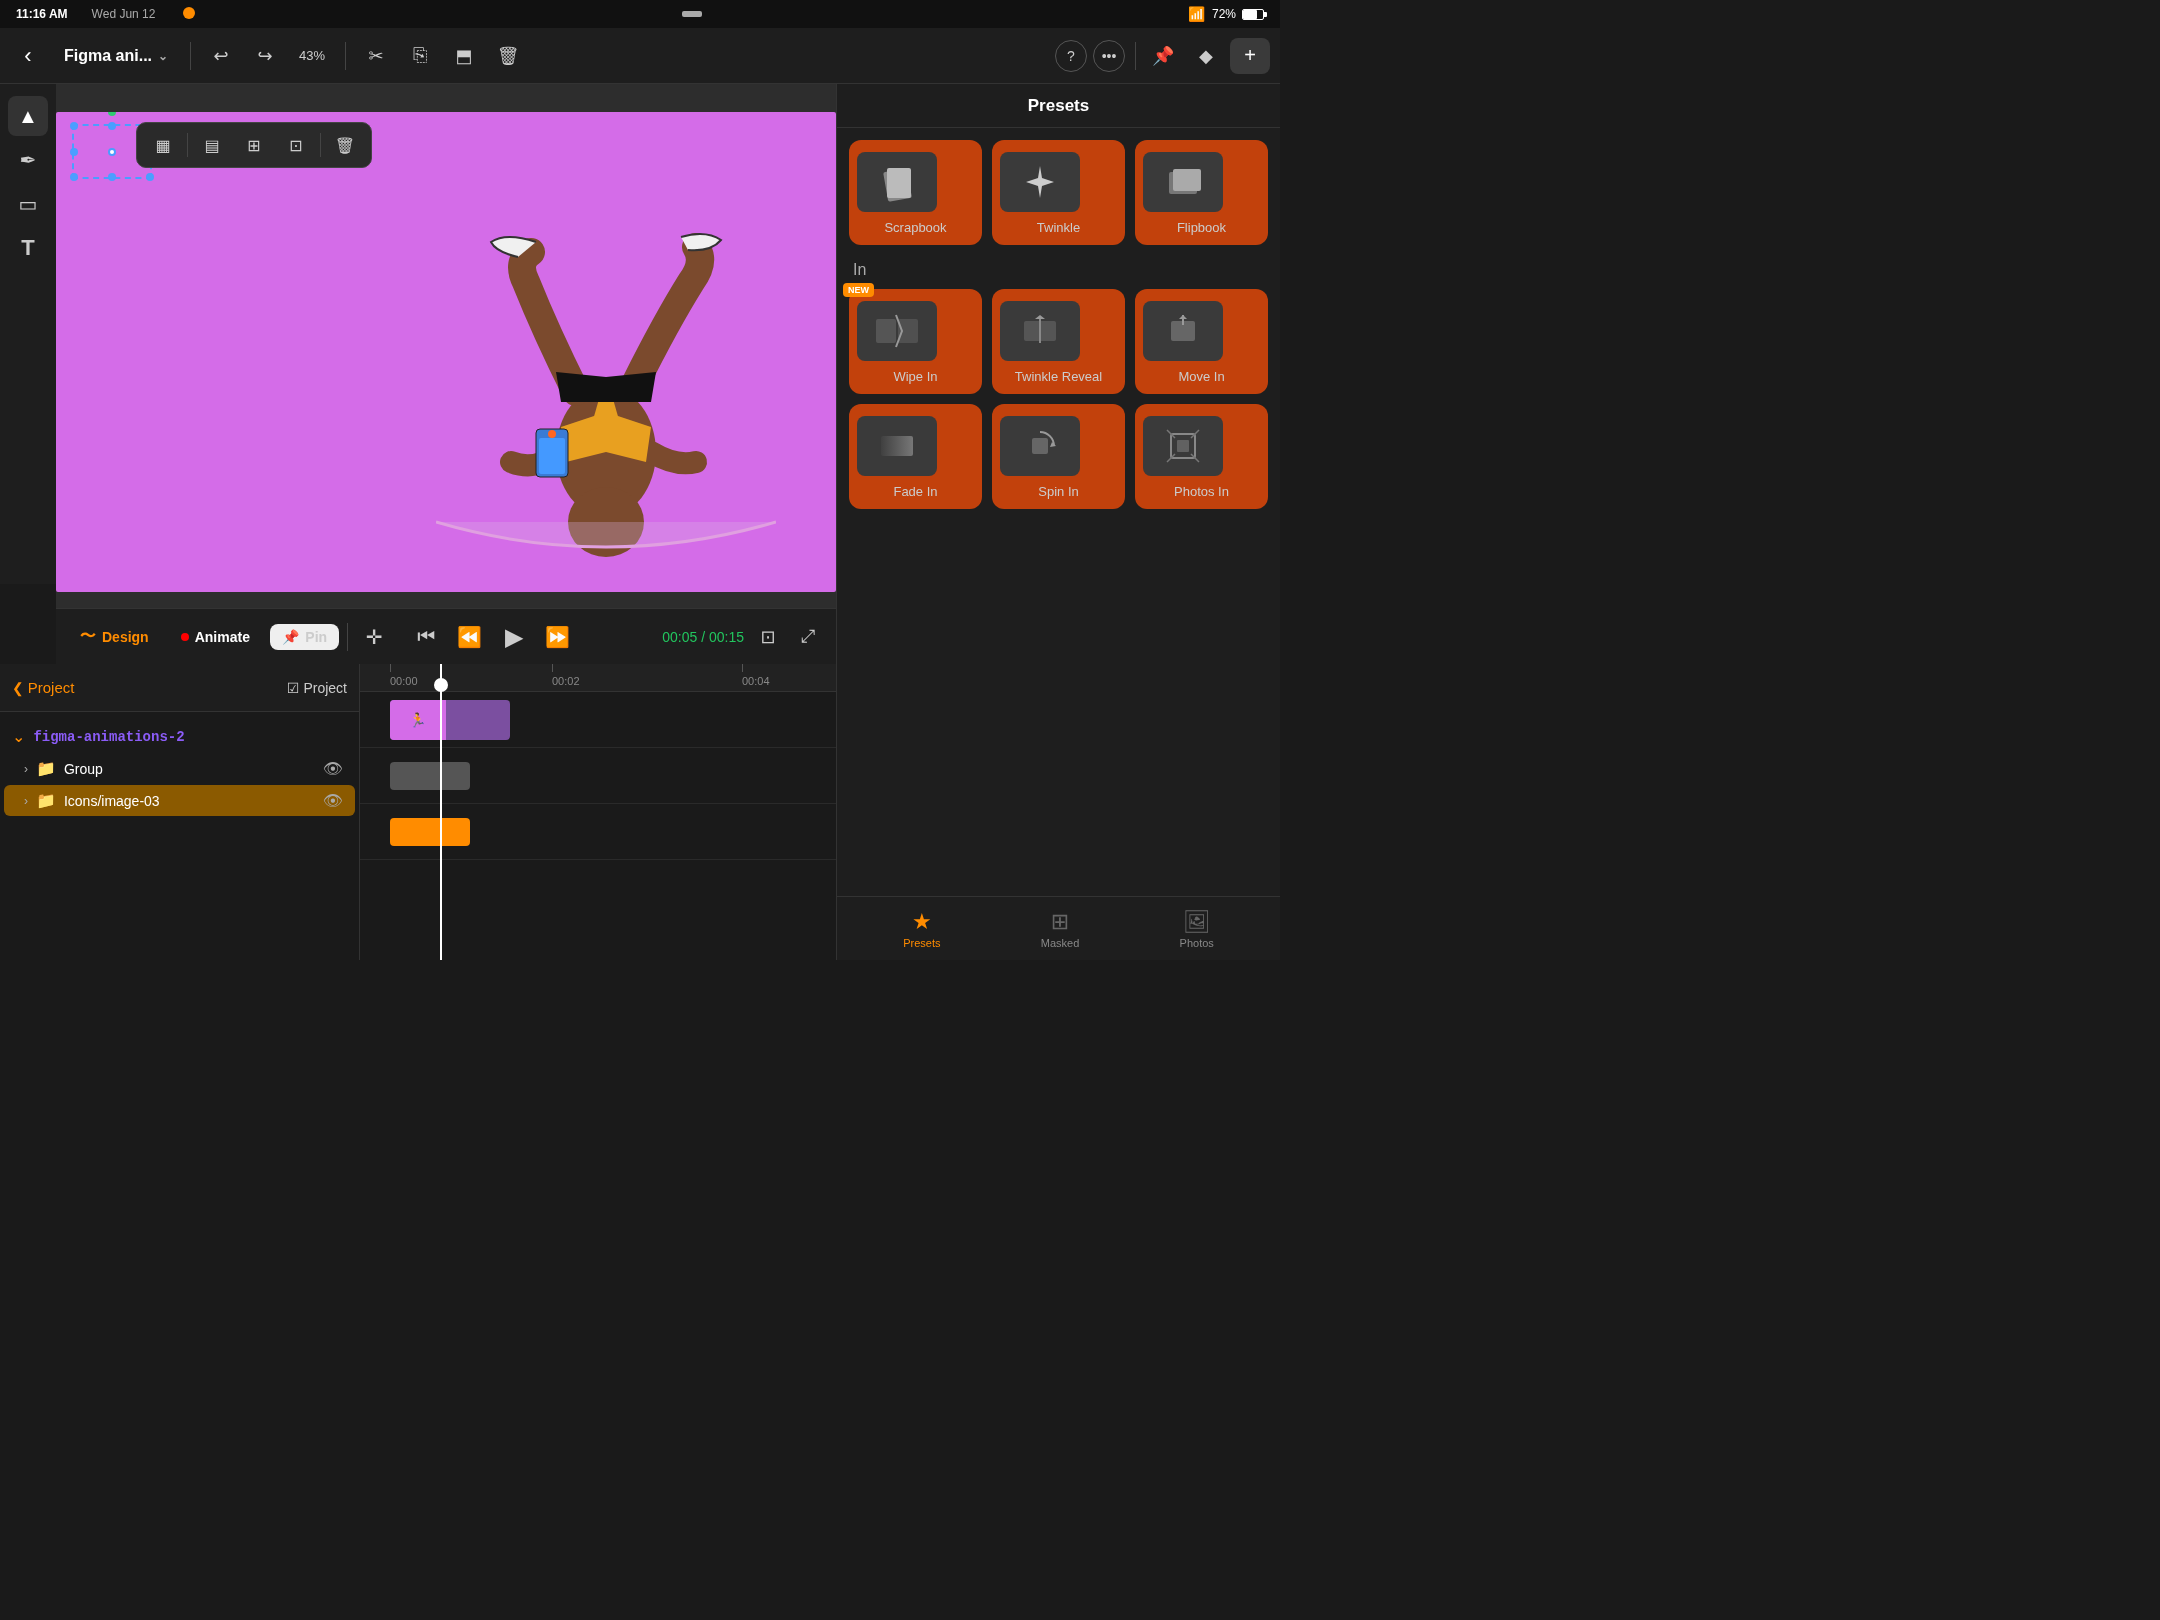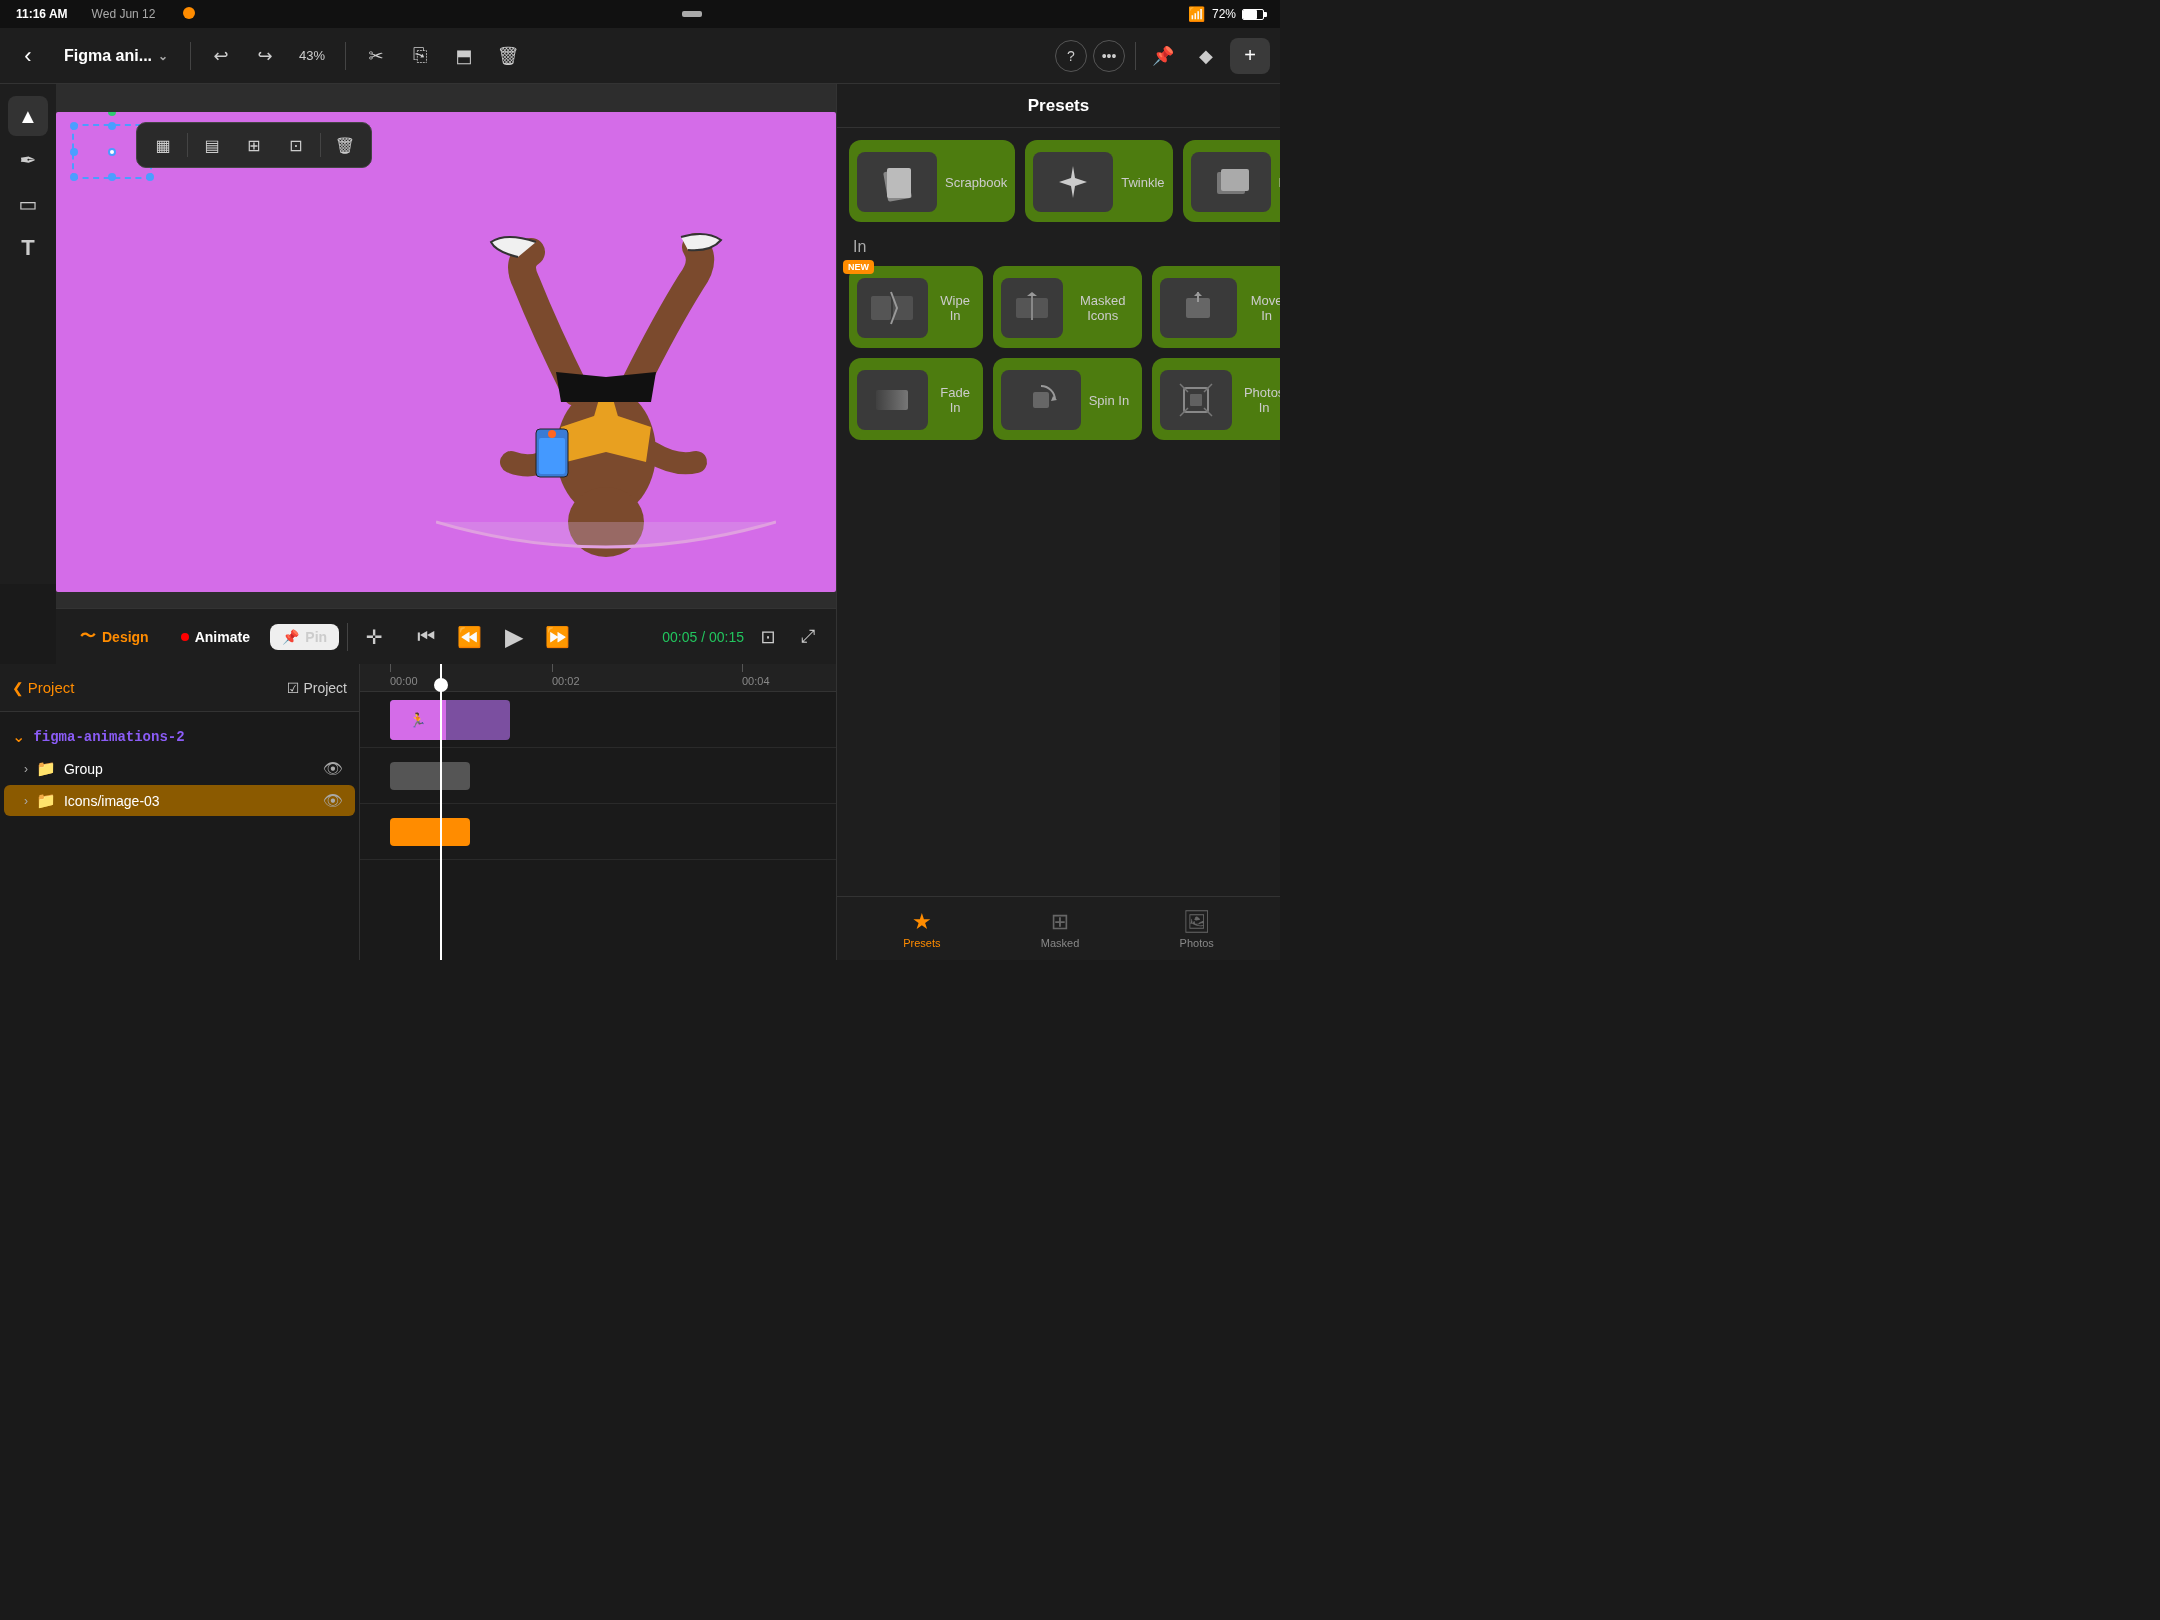--- a/index.html
+++ b/index.html
@@ -429,26 +429,25 @@
       color: #aaa;
       margin: 8px 0 10px 4px;
     }
     .presets-grid {
       display: grid;
       grid-template-columns: repeat(3, 1fr);
       gap: 10px;
       margin-bottom: 16px;
     }
     .preset-card {
-      background: #4d7c0f;
+      background: #c2410c;
       border-radius: 12px;
       padding: 12px 8px 10px;
       display: flex;
-      flex-direction: row;
-      align-items: center;
+      flex-direction: column;
       gap: 8px;
       cursor: pointer;
       position: relative;
     }
     .preset-icon-box {
       width: 80px; height: 60px;
       background: #3a3a3a;
       border-radius: 8px;
       display: flex; align-items: center; justify-content: center;
       font-size: 28px;
@@ -769,21 +768,21 @@
       </div>
 
       <div class="preset-card">
         <div class="preset-icon-box">
           <svg width="40" height="40" viewBox="0 0 40 40">
               <rect x="4" y="10" width="32" height="20" rx="2" fill="#555"></rect>
               <path d="M20 8 L20 32" stroke="#888" stroke-width="2"></path>
               <path d="M15 8 L25 8 L20 4 Z" fill="#999"></path>
             </svg>
         </div>
-        <span class="preset-label" style="text-align:center;">Masked Icons</span>
+        <span class="preset-label" style="text-align:center;">Twinkle Reveal</span>
       </div>
 
       <div class="preset-card">
         <div class="preset-icon-box">
           <svg width="40" height="40" viewBox="0 0 40 40">
               <rect x="8" y="10" width="24" height="20" rx="2" fill="#666"></rect>
               <path d="M16 8 L24 8 L20 4 Z" fill="#999"></path>
               <path d="M20 4 L20 14" stroke="#999" stroke-width="2"></path>
             </svg>
         </div>

